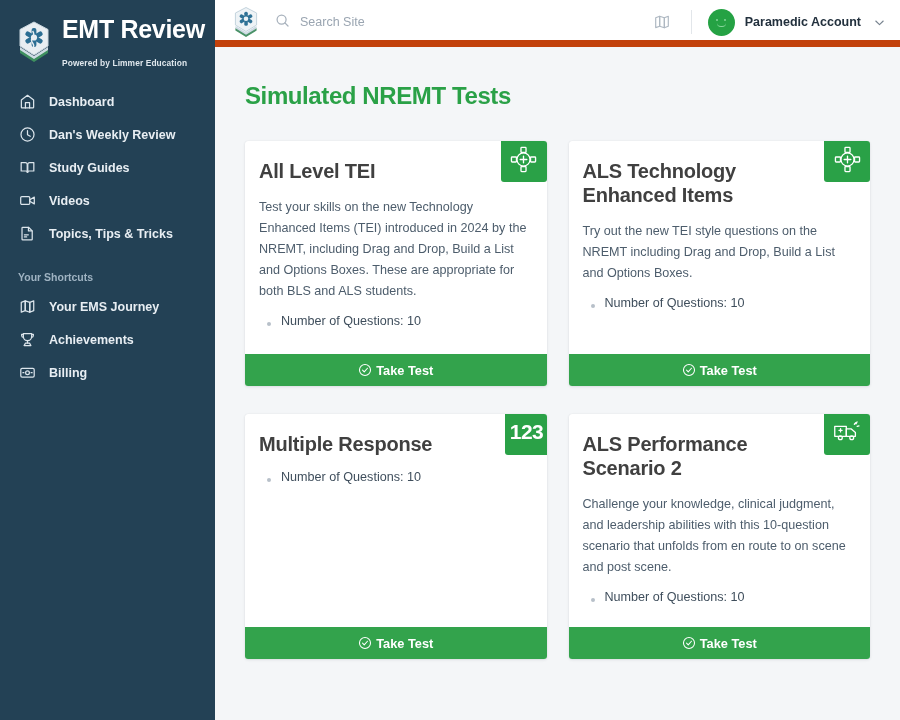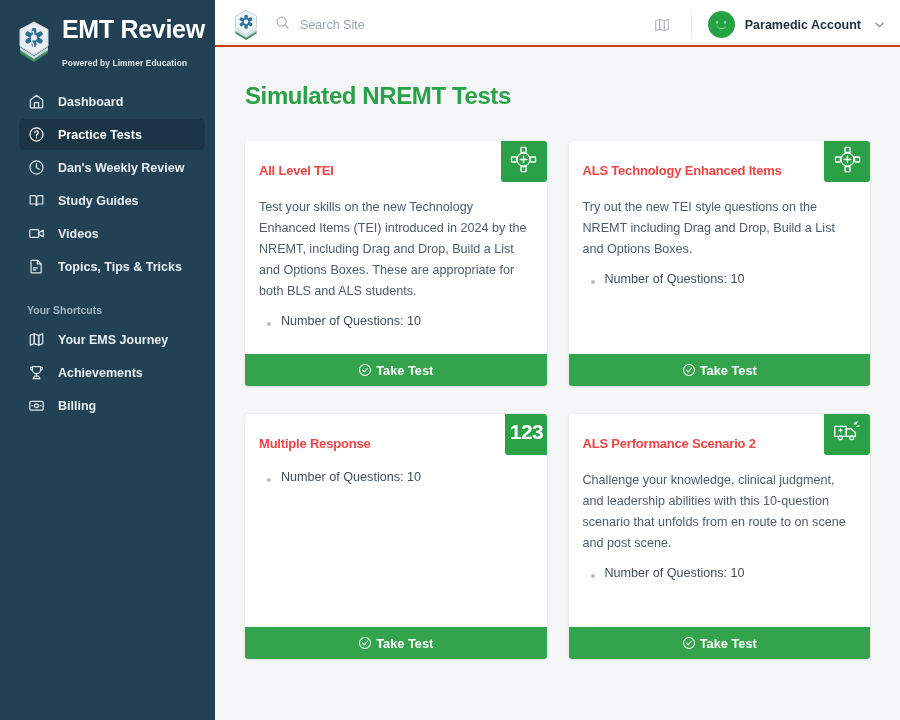--- a/index.html
+++ b/index.html
@@ -43,21 +43,21 @@
   }
   .brand-sub {
     color: #dfe7ed;
     font-size: 8.4px;
     font-weight: bold;
     letter-spacing: 0.1px;
     line-height: 11px;
     margin-top: 16px;
   }
 
-  .nav { margin-top: 20px; padding-left: 9px; }
+  .nav { margin-top: 20px; }
   .nav-item {
     display: flex;
     align-items: center;
     gap: 13px;
     height: 31px;
     margin: 0 10px 2px 10px;
     padding: 0 8px;
     border-radius: 5px;
     color: #e8eef3;
     font-size: 12.5px;
@@ -82,21 +82,21 @@
     height: 720px;
     background: #f4f6f8;
     display: flex;
     flex-direction: column;
     min-width: 0;
   }
   .topbar {
     height: 47px;
     flex: 0 0 47px;
     background: #ffffff;
-    border-bottom: 2px solid #c2410c;
+    border-bottom: 7px solid #c2410c;
     display: flex;
     align-items: center;
     padding: 4px 14px 0 16px;
     gap: 10px;
   }
   .top-logo { width: 30px; height: 32px; flex: 0 0 30px; }
   .search {
     display: flex;
     align-items: center;
     gap: 10px;
@@ -165,23 +165,23 @@
     height: 245px;
     position: relative;
     overflow: hidden;
   }
   .card-body {
     flex: 1 1 auto;
     padding: 18px 18px 0 14px;
     position: relative;
   }
   .card-title {
-    font-size: 13px;
-    font-weight: bold;
-    color: #ef4444;
+    font-size: 20px;
+    font-weight: bold;
+    color: #404040;
     line-height: 24px;
     letter-spacing: -0.2px;
     max-width: 200px;
     margin-bottom: 14px;
   }
   .card-desc {
     font-size: 12.6px;
     color: #4d5d6c;
     line-height: 21px;
     margin-bottom: 12px;
@@ -269,30 +269,20 @@
       <div class="nav-item">
         <span class="ico">
           <svg viewBox="0 0 18 18" width="17" height="17" fill="none" stroke="#dce5ec" stroke-width="1.3" stroke-linecap="round" stroke-linejoin="round">
             <path d="M2.5 7.4 L9 2.4 L15.5 7.4 V15 a.8.8 0 0 1-.8.8 H3.3 a.8.8 0 0 1-.8-.8 Z"></path>
             <path d="M6.8 15.8 V10.2 h4.4 v5.6"></path>
           </svg>
         </span>
         <span>Dashboard</span>
       </div>
 
-      <div class="nav-item active">
-        <span class="ico">
-          <svg viewBox="0 0 18 18" width="17" height="17" fill="none" stroke="#ffffff" stroke-width="1.3" stroke-linecap="round" stroke-linejoin="round">
-            <circle cx="9" cy="9" r="6.9"></circle>
-            <path d="M7.2 7.1 a1.85 1.85 0 1 1 2.5 1.75 c-.5.22-.7.6-.7 1.05 v.45"></path>
-            <circle cx="9" cy="12.4" r=".75" fill="#ffffff" stroke="none"></circle>
-          </svg>
-        </span>
-        <span>Practice Tests</span>
-      </div>
 
       <div class="nav-item">
         <span class="ico">
           <svg viewBox="0 0 18 18" width="17" height="17" fill="none" stroke="#dce5ec" stroke-width="1.3" stroke-linecap="round" stroke-linejoin="round">
             <circle cx="9" cy="9" r="6.9"></circle>
             <path d="M9 4.9 V9.2 l2.9 1.7"></path>
           </svg>
         </span>
         <span>Dan's Weekly Review</span>
       </div>

